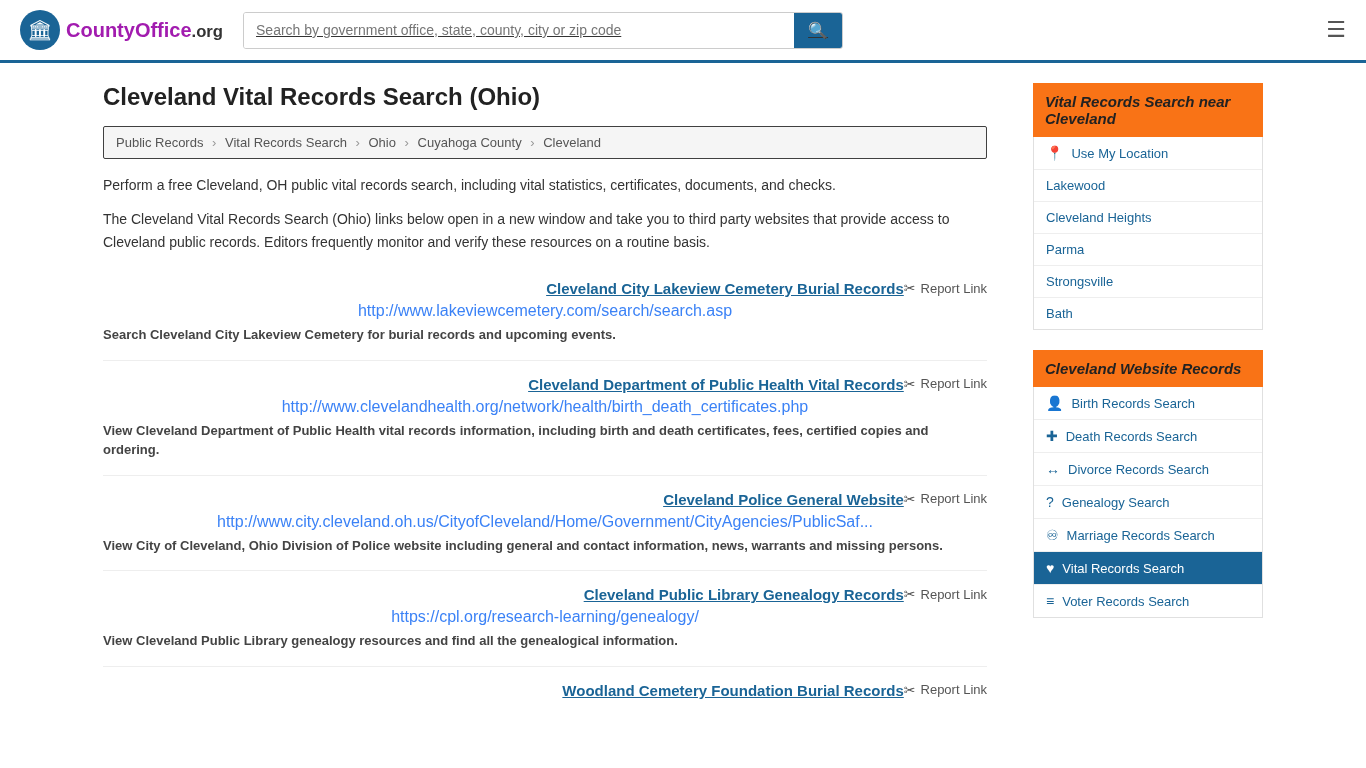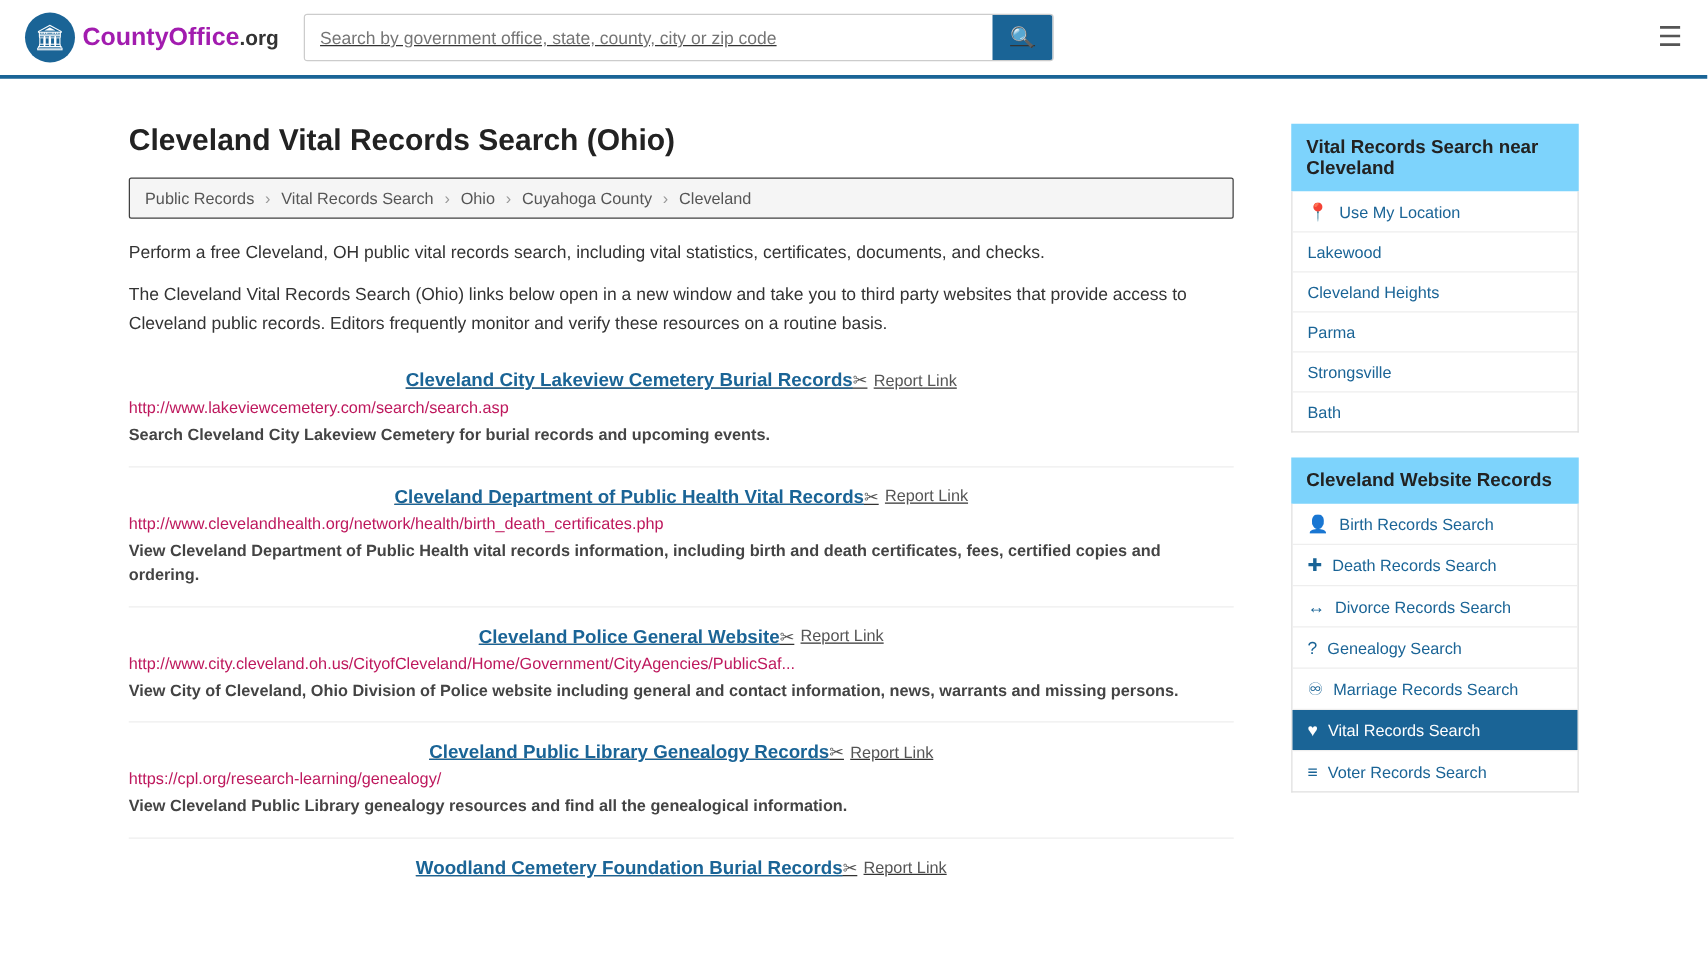--- a/index.html
+++ b/index.html
@@ -67,21 +67,21 @@
     .menu-icon {
       margin-left: auto;
       font-size: 22px;
       cursor: pointer;
       color: #555;
     }
 
     
     .container {
       max-width: 1200px;
-      margin: 16px auto;
+      margin: 0 auto;
       padding: 20px;
       display: flex;
       gap: 46px;
     }
     .main-content {
       flex: 1;
     }
     .sidebar {
       width: 230px;
       flex-shrink: 0;
@@ -129,24 +129,23 @@
     
     .record-item {
       border-bottom: 1px solid #eee;
       padding: 15px 0;
     }
     .record-item:last-child {
       border-bottom: none;
     }
     .record-header {
       display: flex;
-      justify-content: center;
+      justify-content: flex-end;
       align-items: flex-start;
       margin-bottom: 5px;
-      text-decoration: underline;
     }
     .record-title {
       font-size: 15px;
       font-weight: bold;
       color: #1a6496;
       text-decoration: underline;
       cursor: pointer;
     }
     .report-link {
       display: flex;
@@ -155,43 +154,45 @@
       font-size: 13px;
       color: #555;
       cursor: pointer;
       white-space: nowrap;
       flex-shrink: 0;
     }
     .report-icon {
       font-size: 14px;
     }
     .record-url {
-      color: #be185d;
-      font-size: 13px;
+      color: #3b82f6;
+      font-size: 16px;
       margin-bottom: 5px;
       word-break: break-all;
+      text-align: center;
     }
     .record-desc {
       font-size: 13px;
       color: #444;
       line-height: 1.5;
       font-weight: bold;
     }
 
     
     .sidebar-section {
       margin-bottom: 20px;
     }
     .sidebar-header {
-      background: #7dd3fc;
+      background: #f97316;
       padding: 10px 12px;
       font-size: 15px;
       font-weight: bold;
       color: #222;
       margin-bottom: 0;
+      font-style: italic;
     }
     .sidebar-list {
       list-style: none;
       border: 1px solid #e0e0e0;
       border-top: none;
     }
     .sidebar-list li {
       border-bottom: 1px solid #eee;
     }
     .sidebar-list li:last-child {

